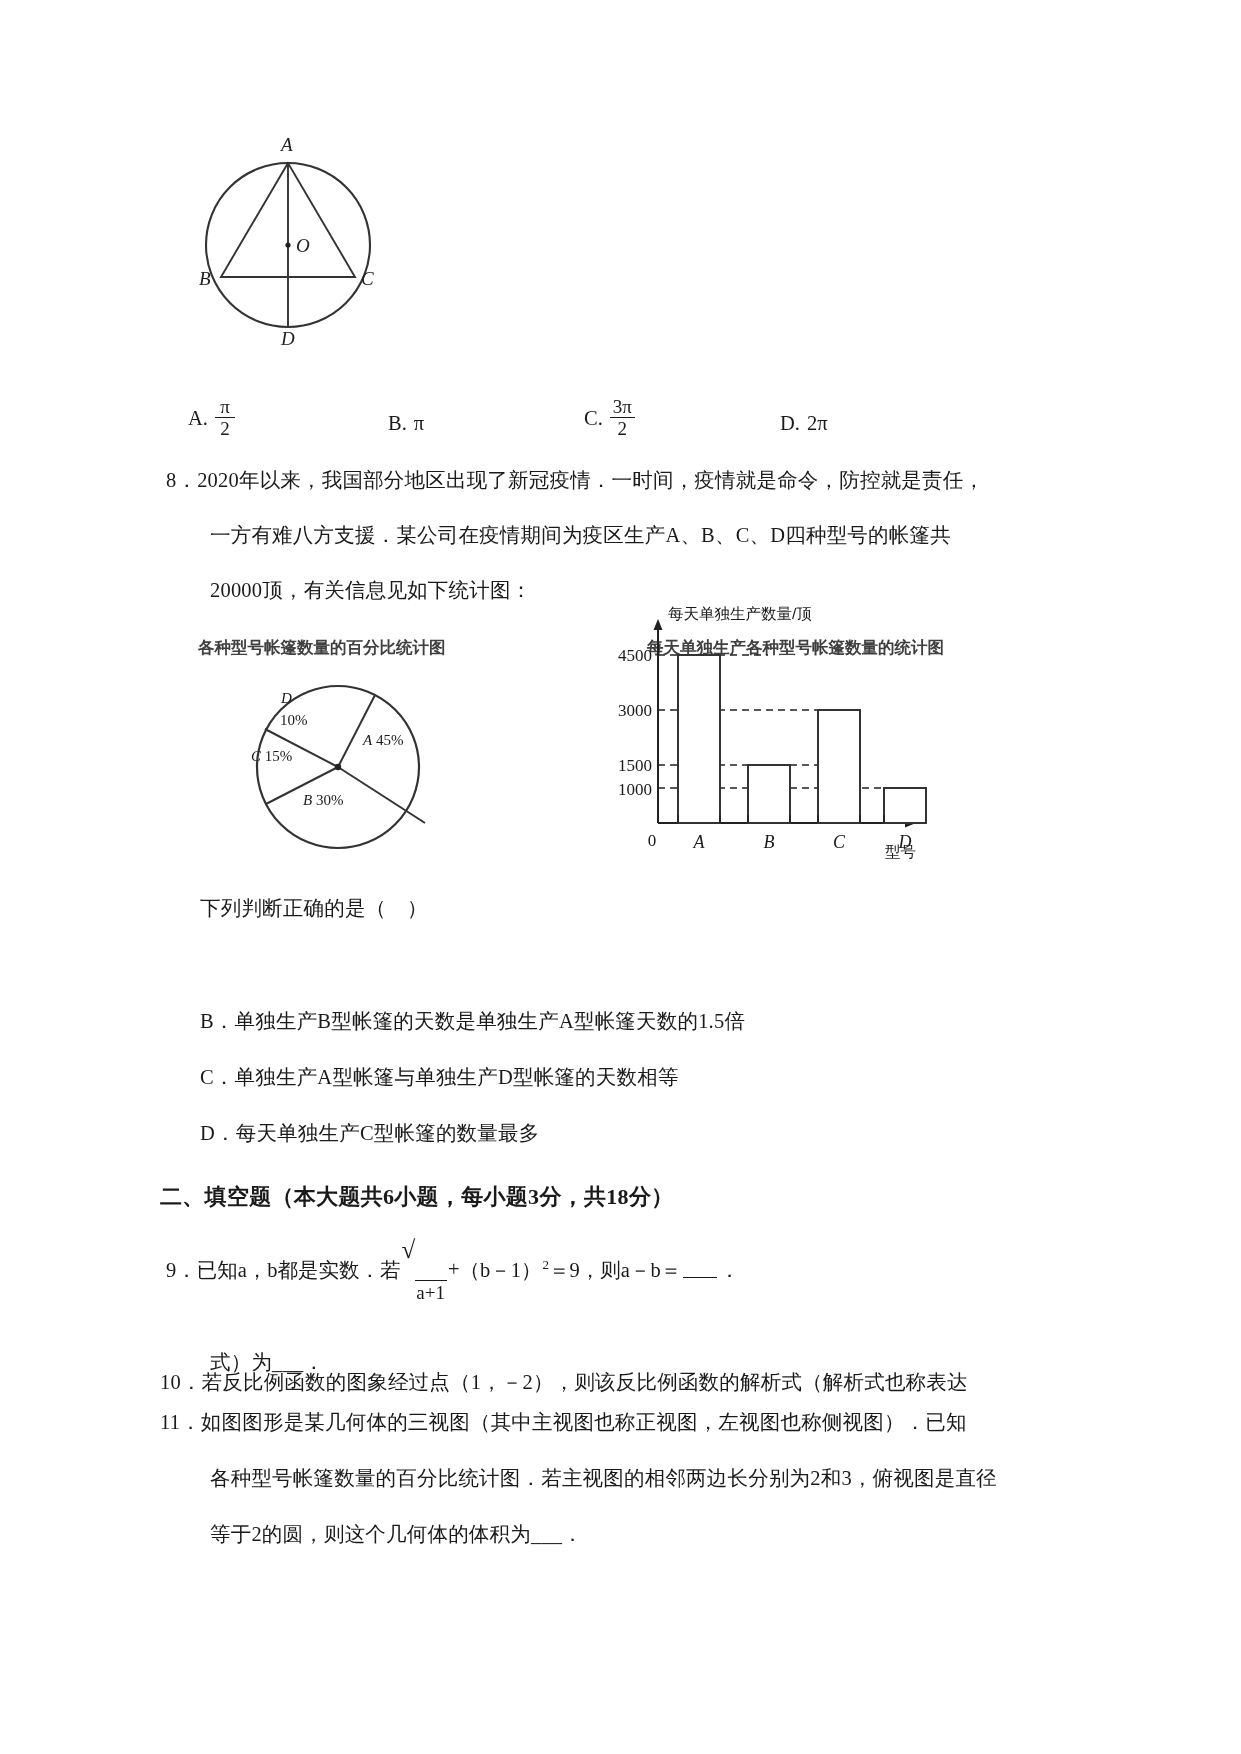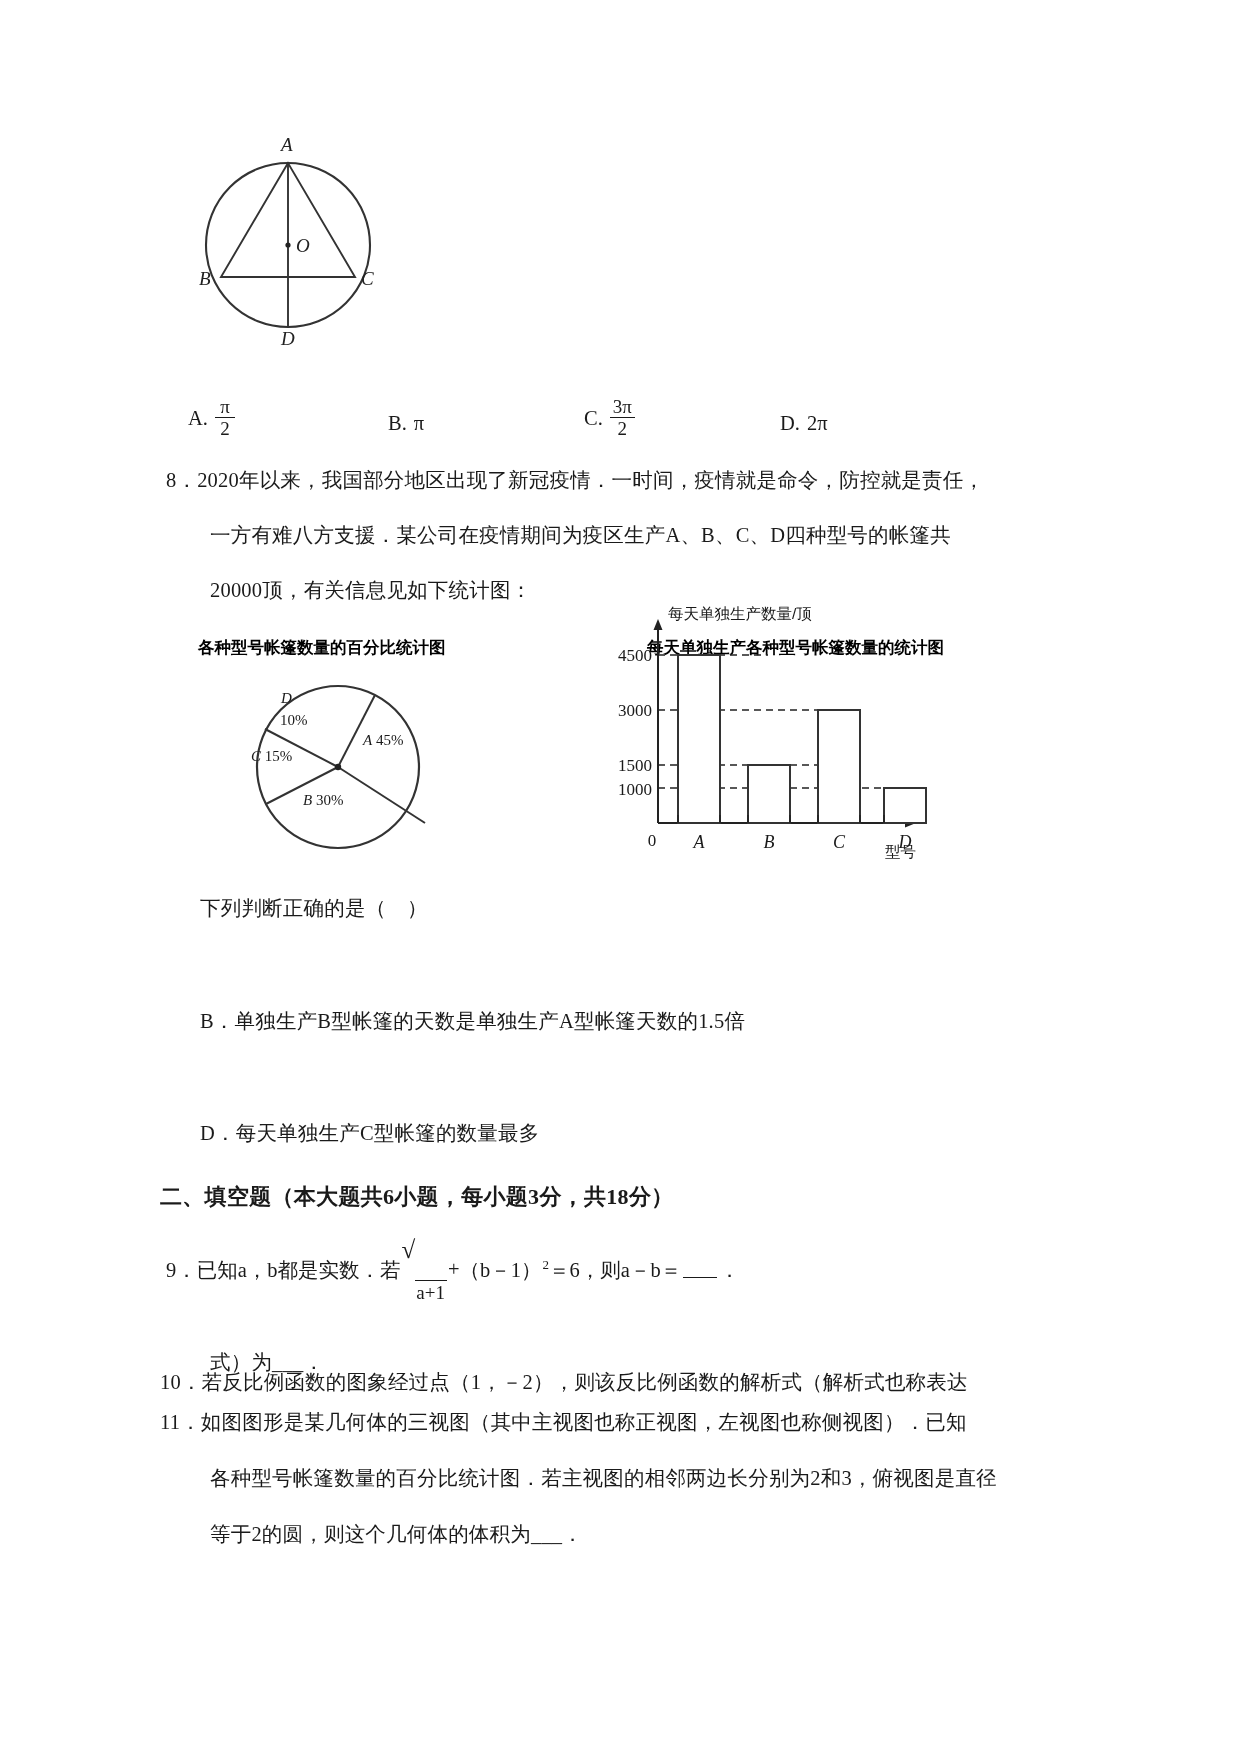--- a/index.html
+++ b/index.html
@@ -86,21 +86,21 @@
   #q8-l1 { position: absolute; left: 166px; top: 470px; }
   #q8-l2 { position: absolute; left: 210px; top: 525px; }
   #q8-l3 { position: absolute; left: 210px; top: 580px; }
 
   
   .chart-title {
     position: absolute;
     font-size: 16.5px;
     font-weight: bold;
     font-family: "Liberation Sans", sans-serif;
-    color: #000000;
+    color: #404040;
     white-space: nowrap;
   }
   #pie-title { left: 198px; top: 637px; }
   #bar-title { left: 610px; top: 637px; margin-left: 37px; }
 
   
   #fig-pie {
     position: absolute;
     left: 248px;
     top: 672px;
@@ -319,35 +319,36 @@
       <text x="243" y="243" text-anchor="middle" font-family="Liberation Serif, serif" font-size="18" font-style="italic" fill="#1a1a1a">C</text>
       <text x="309" y="243" text-anchor="middle" font-family="Liberation Serif, serif" font-size="18" font-style="italic" fill="#1a1a1a">D</text>
 
       <text x="72" y="14" font-family="Liberation Sans, sans-serif" font-size="15.5" fill="#1a1a1a">每天单独生产数量/顶</text>
       <text x="320" y="252" text-anchor="end" font-family="Liberation Sans, sans-serif" font-size="15.5" fill="#1a1a1a">型号</text>
     </svg>
   </div>
 
   <div id="q8-prompt" class="q-line">下列判断正确的是（　）</div>
   <div id="q8-b" class="q-line">B．单独生产B型帐篷的天数是单独生产A型帐篷天数的1.5倍</div>
+  <div id="q8-c" class="q-line">C．单独生产A型帐篷与单独生产D型帐篷的天数相等</div>
   <div id="q8-d" class="q-line">D．每天单独生产C型帐篷的数量最多</div>
 
   <div id="sec-head">二、填空题（本大题共6小题，每小题3分，共18分）</div>
 
   <div id="q9">
     <span>9．</span>
     <span>已知a，b都是实数．若</span>
     <span class="sqrt">
       <span class="radsign">√</span>
       <span class="radicand">a+1</span>
     </span>
     <span>+</span>
     <span>（b－1）</span>
     <span class="sup">2</span>
-    <span>＝6，则</span>
+    <span>＝9，则</span>
     <span>a－b＝</span>
     <span class="blank-ul"></span>
     <span>．</span>
   </div>
 
   <div id="q10-l1" class="q-line">
     <span>10．</span><span>若反比例函数的图象经过点（1，－2），则该反比例函数的解析式（解析式也称表达</span>
   </div>
   <div id="q10-l2" class="q-line">式）为___．</div>
 

